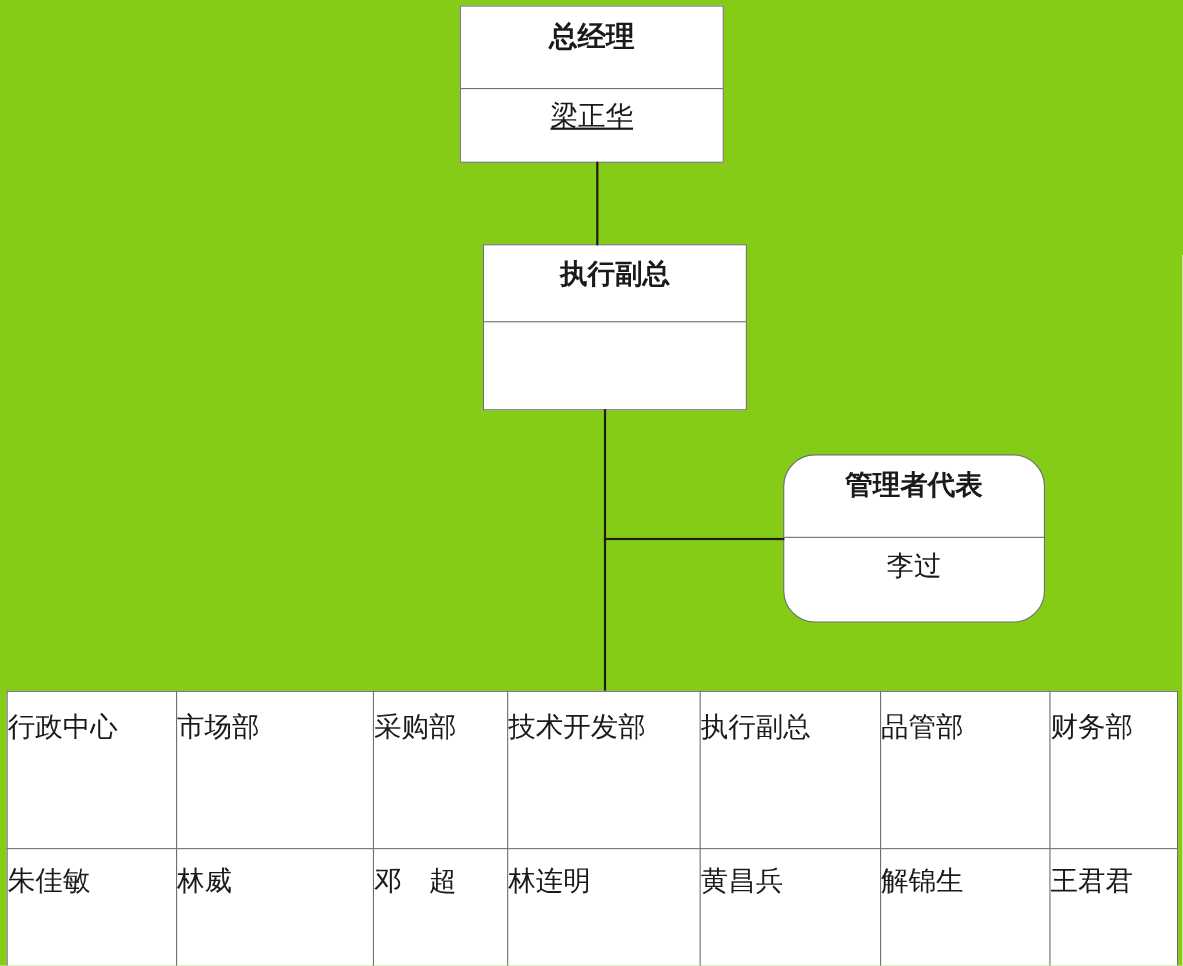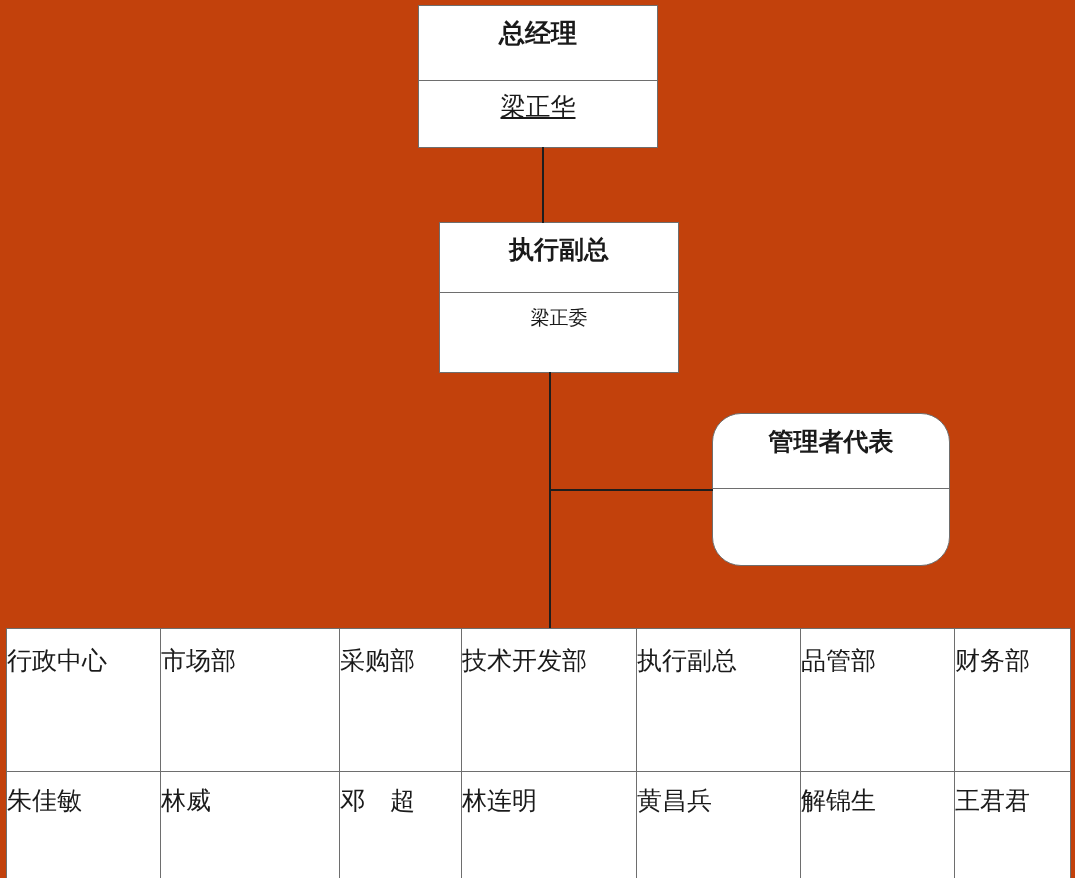--- a/index.html
+++ b/index.html
@@ -5,21 +5,21 @@
 <style>
   html, body {
     margin: 0;
     padding: 0;
     background: #ffffff;
   }
   #canvas {
     position: relative;
     width: 1075px;
     height: 878px;
-    background: #c2410c;
+    background: #84cc16;
     font-family: "Liberation Serif", "DejaVu Serif", serif;
     color: #1a1a1a;
     overflow: hidden;
   }
 
   
   .node {
     position: absolute;
     box-sizing: border-box;
     border: 1.5px solid #6e6e6e;
@@ -138,25 +138,25 @@
 
 <div id="canvas">
 
   <div class="node" id="node-gm">
     <div class="node-title">总经理</div>
     <div class="node-name">梁正华</div>
   </div>
 
   <div class="node" id="node-evp">
     <div class="node-title">执行副总</div>
-    <div class="node-name">梁正委</div>
   </div>
 
   <div class="node" id="node-mr">
     <div class="node-title">管理者代表</div>
+    <div class="node-name">李过</div>
   </div>
 
   <div class="conn conn-v" id="conn-gm-evo"></div>
   <div class="conn conn-v" id="conn-evp-down"></div>
   <div class="conn conn-h" id="conn-mr-branch"></div>
 
   <table id="dept-table">
     <tbody>
       <tr class="dept-head">
         <td style="width:153px">行政中心</td>

